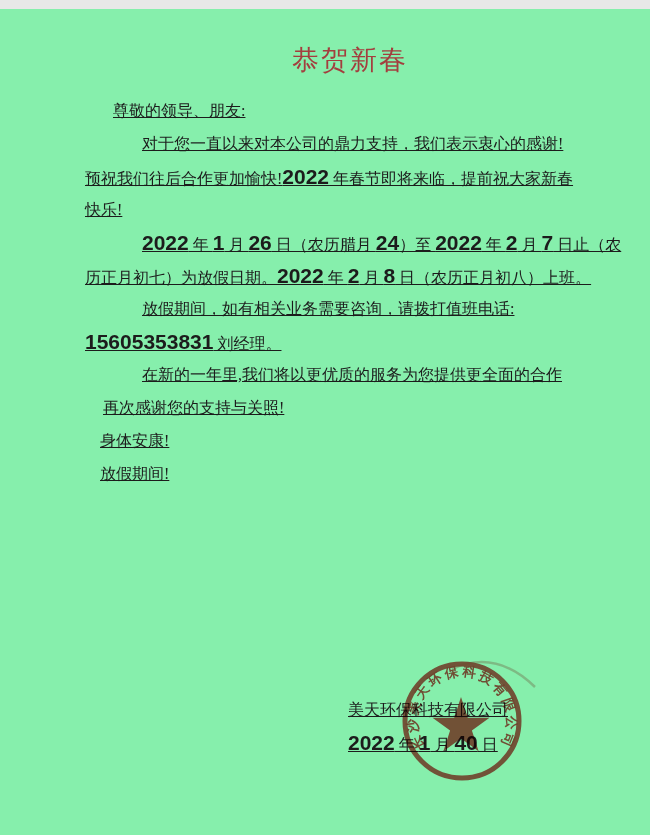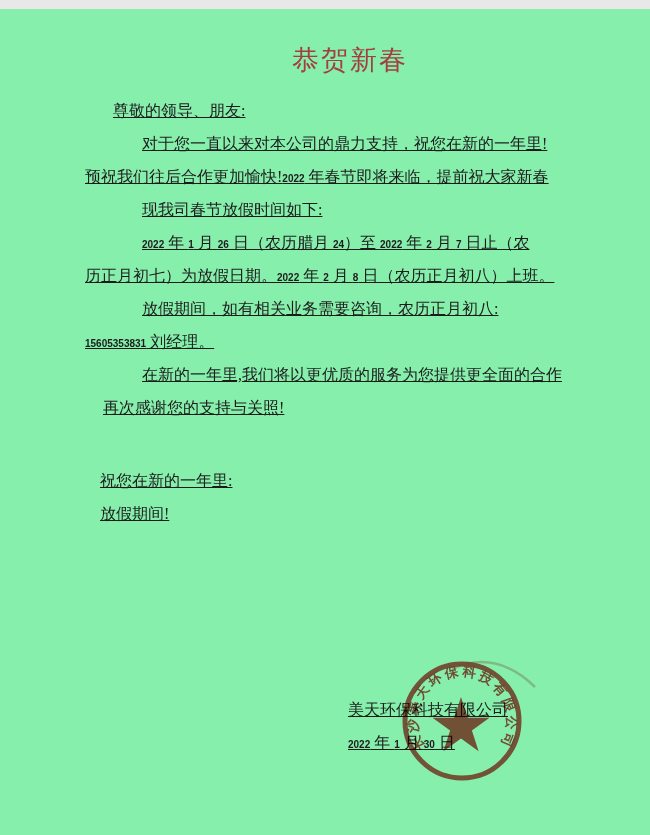--- a/index.html
+++ b/index.html
@@ -29,21 +29,21 @@
   }
   .line{
     height:33px;
     line-height:33px;
     white-space:nowrap;
     text-decoration:underline;
   }
   .line b{
     font-family:"Liberation Sans","DejaVu Sans",sans-serif;
     font-weight:700;
-    font-size:10px;
+    font-size:21px;
   }
   .ind{padding-left:57px;}
   .sal{padding-left:28px;}
   .off18{padding-left:18px;}
   .off15{padding-left:15px;}
   .gap-top{margin-top:40px;}
   .signature{
     position:absolute;
     left:348px;top:684px;
     font-size:16px;
@@ -59,36 +59,36 @@
 </style>
 </head>
 <body>
 
 <div class="page">
 
   <h1 class="title">恭贺新春</h1>
 
   <div class="body-text">
     <div class="line sal">尊敬的领导、朋友:</div>
-    <div class="line ind">对于您一直以来对本公司的鼎力支持，祝您在新的一年里!</div>
+    <div class="line ind">对于您一直以来对本公司的鼎力支持，我们表示衷心的感谢!</div>
     <div class="line">预祝我们往后合作更加愉快!<b>2022</b> 年春节即将来临，提前祝大家新春</div>
-    <div class="line ind">现我司春节放假时间如下:</div>
+    <div class="line">快乐!</div>
     <div class="line ind"><b>2022</b> 年 <b>1</b> 月 <b>26</b> 日（农历腊月 <b>24</b>）至 <b>2022</b> 年 <b>2</b> 月 <b>7</b> 日止（农</div>
     <div class="line">历正月初七）为放假日期。<b>2022</b> 年 <b>2</b> 月 <b>8</b> 日（农历正月初八）上班。</div>
-    <div class="line ind">放假期间，如有相关业务需要咨询，农历正月初八:</div>
+    <div class="line ind">放假期间，如有相关业务需要咨询，请拨打值班电话:</div>
     <div class="line"><b>15605353831</b> 刘经理。</div>
     <div class="line ind">在新的一年里,我们将以更优质的服务为您提供更全面的合作</div>
     <div class="line off18">再次感谢您的支持与关照!</div>
-    <div class="line off15 gap-top">祝您在新的一年里:</div>
+    <div class="line off15">身体安康!</div>
     <div class="line off15">放假期间!</div>
   </div>
 
   <div class="signature">
     <div class="line">美天环保科技有限公司</div>
-    <div class="line"><b>2022</b> 年 <b>1</b> 月 <b>30</b> 日</div>
+    <div class="line"><b>2022</b> 年 <b>1</b> 月 <b>40</b> 日</div>
   </div>
 
   <div class="seal">
     <svg width="150" height="150" viewBox="0 0 150 150" xmlns="http://www.w3.org/2000/svg">
 
       <path d="M60,24 Q104,4 143,42" fill="none" stroke="#e09a92" stroke-width="2.5" opacity="0.6"></path>
 
       <circle cx="70" cy="76" r="57" fill="none" stroke="#cf3932" stroke-width="5" opacity="0.92"></circle>
 
       <polygon fill="#cf3932" opacity="0.93" points="69,52 75.8,72.7 97.5,72.7 79.9,85.6 86.6,106.3 69,93.5 51.4,106.3 58.1,85.6 40.5,72.7 62.2,72.7"></polygon>

